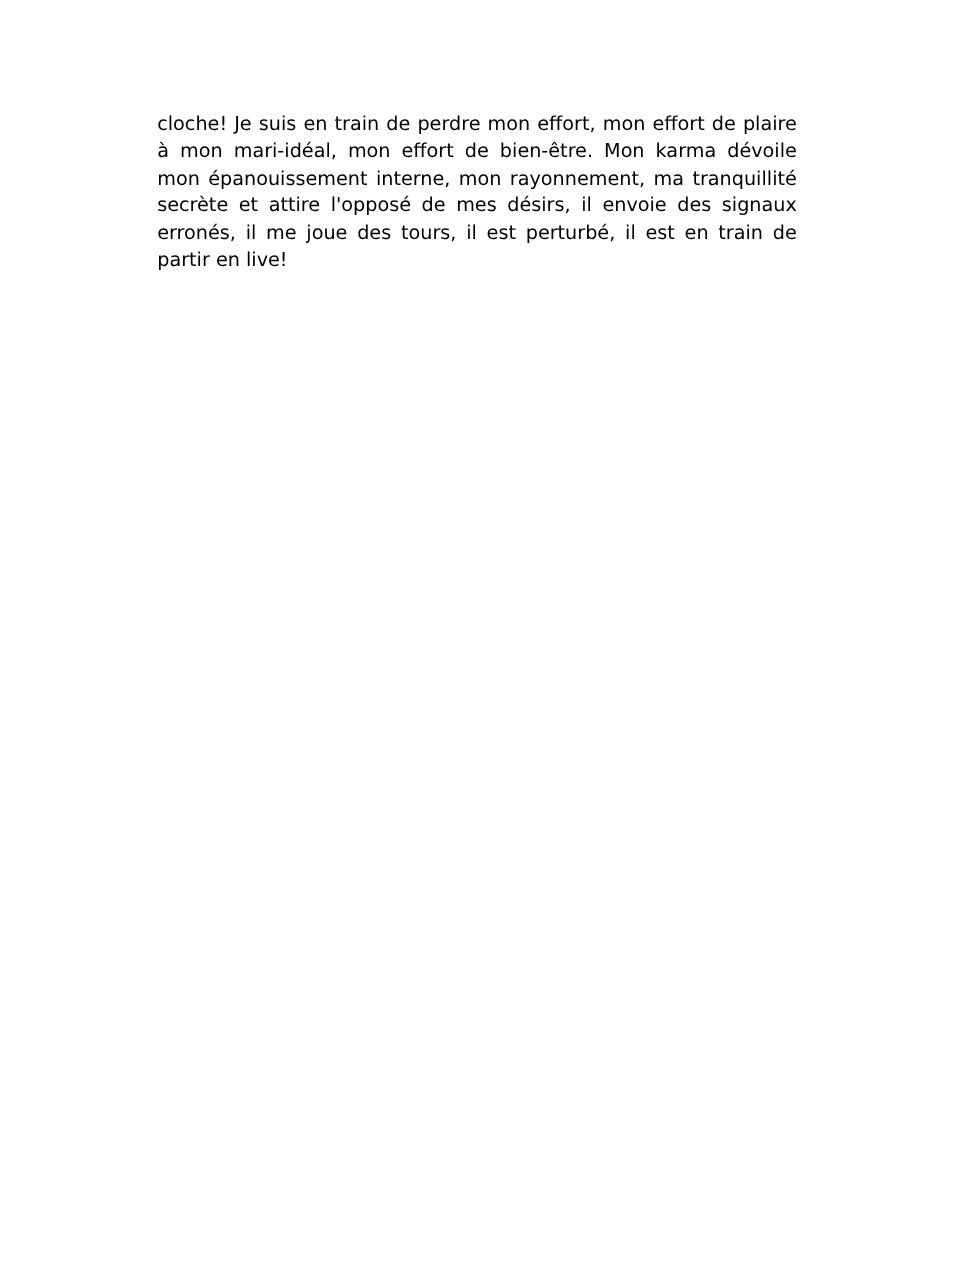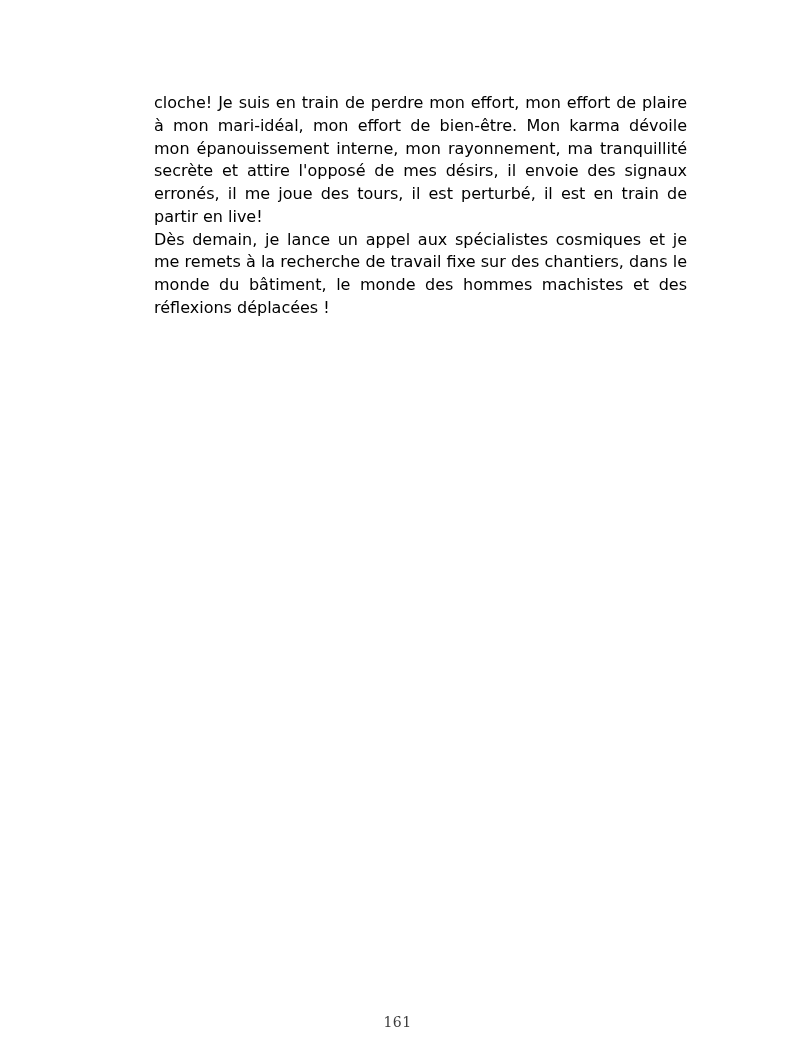--- a/index.html
+++ b/index.html
@@ -24,21 +24,20 @@
   .text-block {
     position: absolute;
     left: 131px;
     top: 92px;
     width: 533px;
     font-family: "DejaVu Sans", "Liberation Sans", sans-serif;
     font-size: 16px;
     line-height: 22.75px;
     color: #000000;
     text-align: justify;
-    margin-left: 23px;
   }
   .text-block p {
     margin: 0;
     padding: 0;
     text-indent: 0;
   }
   .page-number {
     position: absolute;
     left: 0;
     top: 1014px;
@@ -49,16 +48,14 @@
     color: #3c3c3c;
     letter-spacing: 0.5px;
   }
 </style>
 </head>
 <body>
 
 <div class="page">
   <div class="text-block">
     <p>cloche! Je suis en train de perdre mon effort, mon effort de plaire à mon mari-idéal, mon effort de bien-être.  Mon karma dévoile mon épanouissement interne, mon rayonnement, ma tranquillité secrète et attire l'opposé de mes désirs, il envoie des signaux erronés, il me joue des tours, il est perturbé, il est en train de partir en live!</p>
-    <p>Dès demain, je lance un appel aux spécialistes cosmiques et je me remets à la recherche de travail fixe sur des chantiers, dans le monde du bâtiment, le monde des hommes machistes et des réflexions déplacées !</p>
   </div>
-  <div class="page-number">161</div>
 </div>
 
 </body></html>

